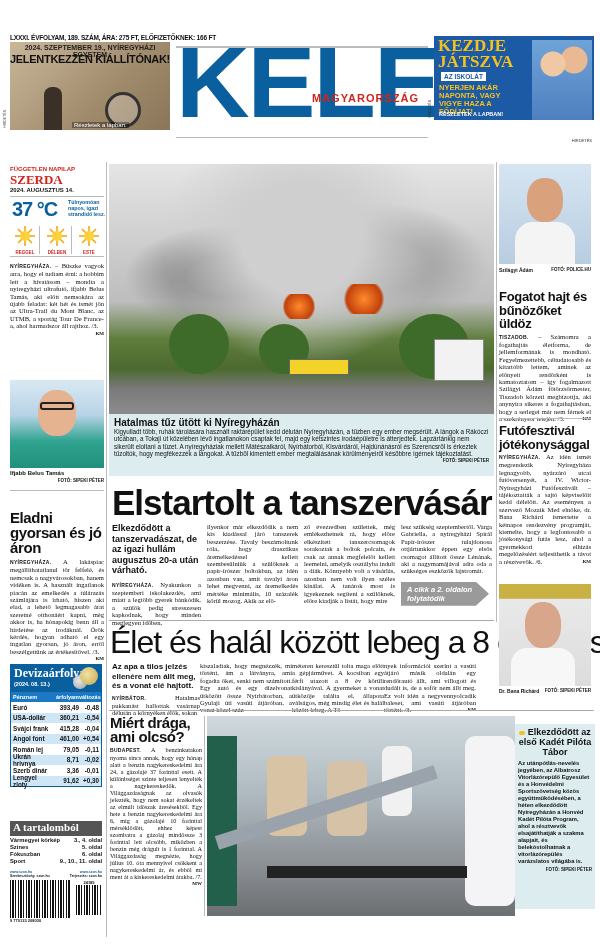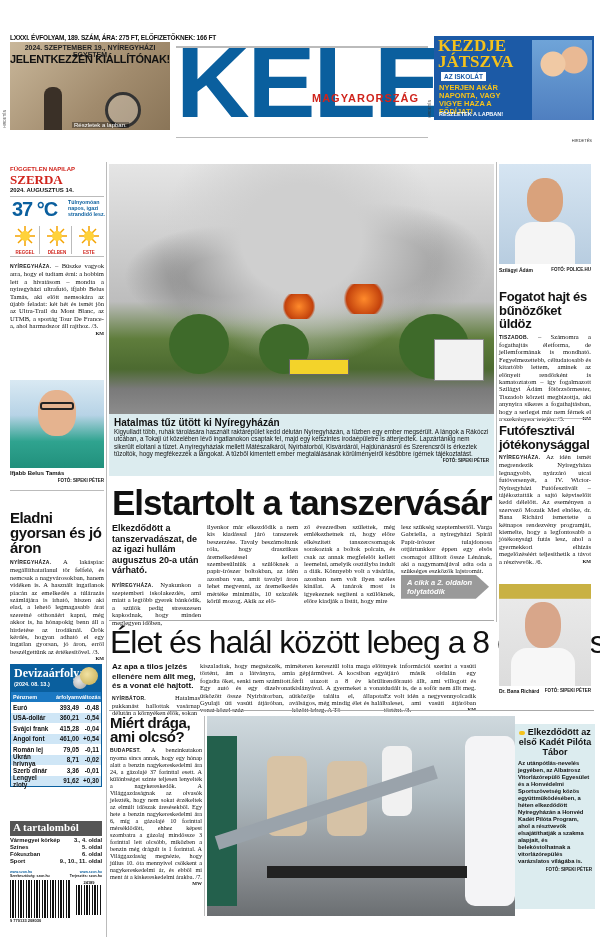--- a/index.html
+++ b/index.html
@@ -297,21 +297,21 @@
 <div class="abs h-big" style="left:112px;top:483px">Elstartolt a tanszervásár</div>
 <div class="abs" style="left:112px;top:523px;width:380px;display:flex;gap:6px">
   <div style="width:90px">
     <div class="lead">Elkezdődött a tanszervadászat, de az igazi hullám augusztus 20-a után várható.</div>
     <div class="body" style="margin-top:5px"><b class="loc">NYÍREGYHÁZA.</b> <span>Nyakunkon a szeptemberi iskolakezdés, ami miatt a legtöbb gyerek bánkódik, a szülők pedig stresszesen kapkodnak, hogy minden meglegyen időben,</span></div>
   </div>
   <div class="body" style="width:92px">ilyenkor már elkezdődik a nem kis kiadással járó tanszerek beszerzése. Tavaly beszámoltunk róla, hogy drasztikus áremelkedéssel kellett szembesülniük a szülőknek a papír-írószer boltokban, az idén azonban van, amit tavalyi áron lehet megvenni, az áremelkedés mértéke minimális, 10 százalék körül mozog. Akik az elő-</div>
   <div class="body" style="width:92px">ző évezredben születtek, még emlékezhetnek rá, hogy előre elkészített tanszercsomagok sorakoztak a boltok polcain, és csak az annak megfelelőt kellett leemelni, amelyik osztályba indult a diák. Könnyebb volt a vásárlás, azonban nem volt ilyen széles kínálat. A tanárok most is igyekeznek segíteni a szülőknek, előre kiadják a listát, hogy mire</div>
   <div style="width:92px">
     <div class="body">lesz szükség szeptembertől. Varga Gabriella, a nyíregyházi Spirál Papír-írószer tulajdonosa ottjártunkkor éppen egy elsős csomagot állított össze Lénának, aki a nagymamájával adta oda a szükséges eszközök lajstromát.</div>
-    <div class="contbtn" style="width:88px">A cikk a 2. oldalon folytatódik</div>
+    <div class="contbtn" style="margin-top:7px;width:88px">A cikk a 2. oldalon folytatódik</div>
   </div>
 </div>
 <div class="abs sep" style="left:109px;top:620px;width:385px"></div>
 
 <div class="abs h-big2" style="left:110px;top:624px">Élet és halál között lebeg a 8 éves kislány</div>
 <div class="abs" style="left:112px;top:662px;width:480px;display:flex;">
   <div style="width:88px">
     <div class="lead" style="font-size:8px;line-height:9.5px">Az apa a tilos jelzés ellenére nem állt meg, és a vonat elé hajtott.</div>
     <div class="body" style="margin-top:3px"><b class="loc">NYÍRBÁTOR.</b> <span>Hatalmas pukkanást hallottak vasárnap délután a környéken élők, sokan</span></div>
   </div>

